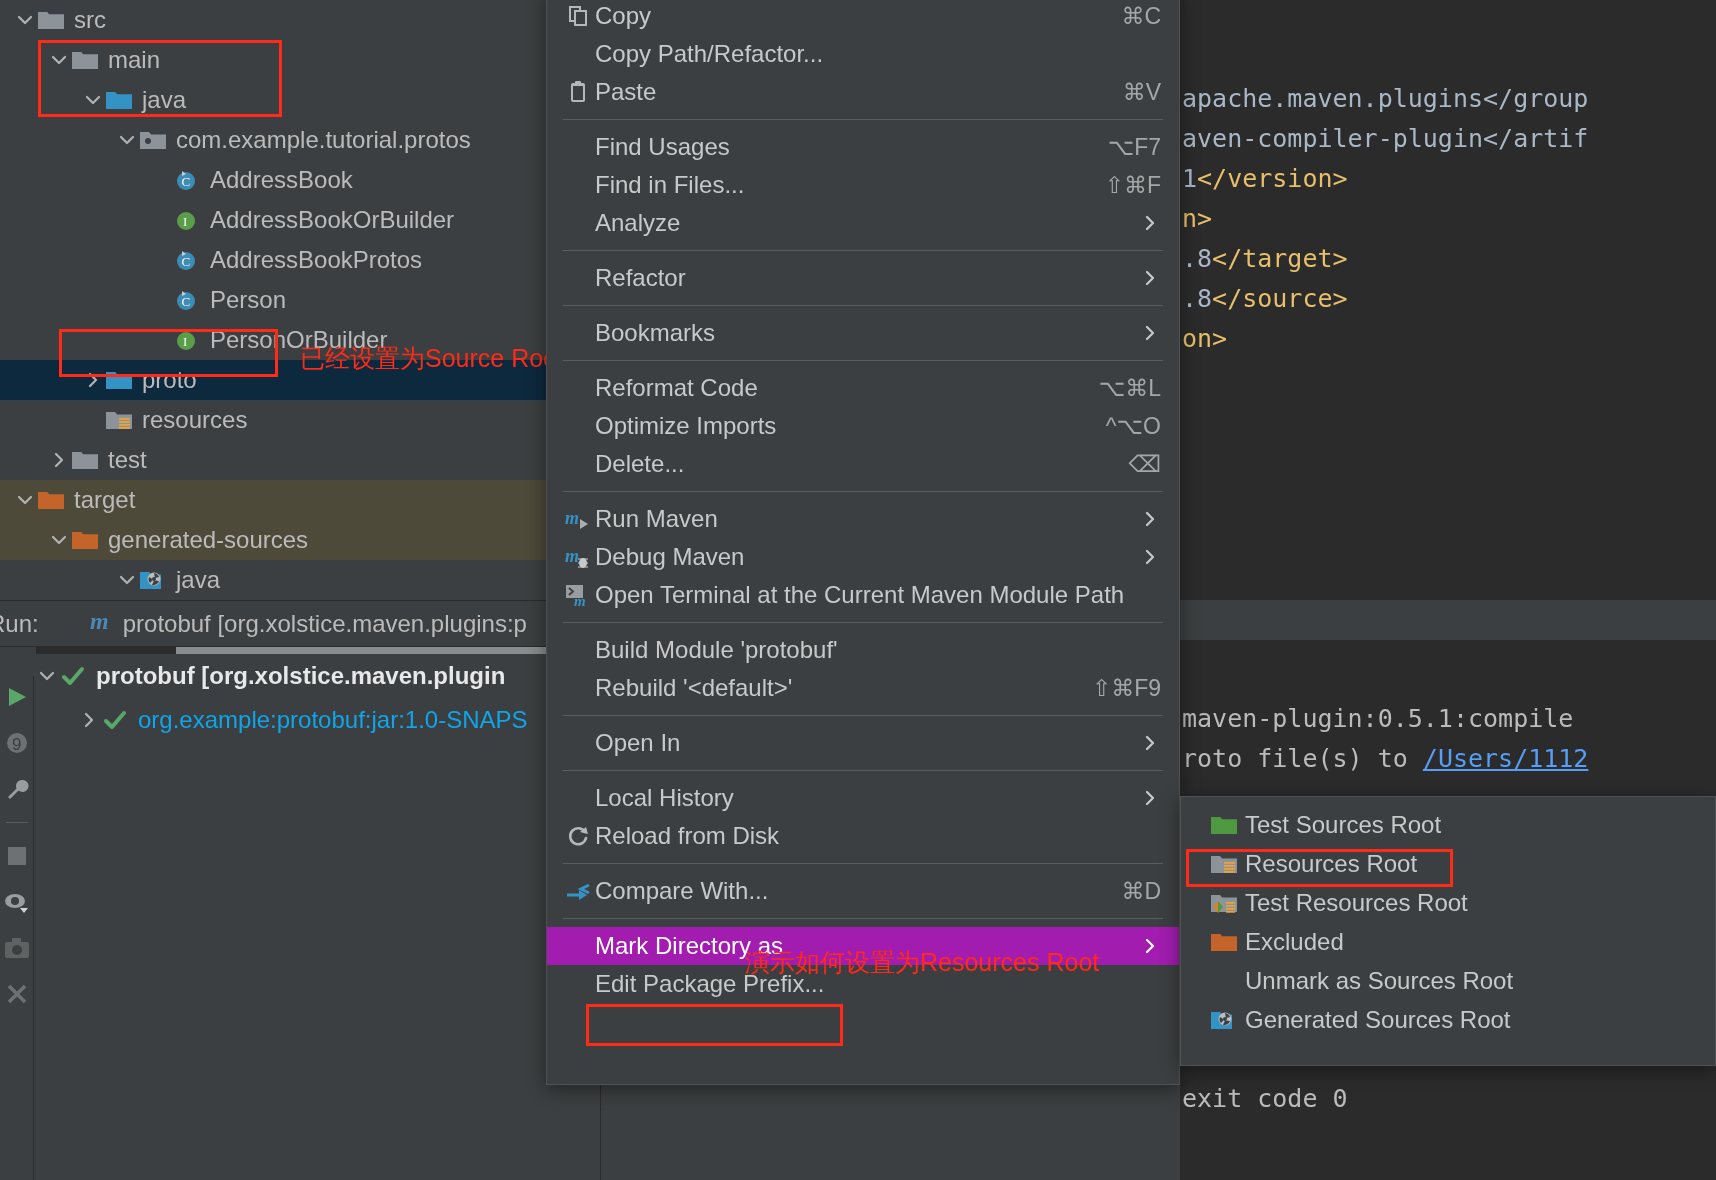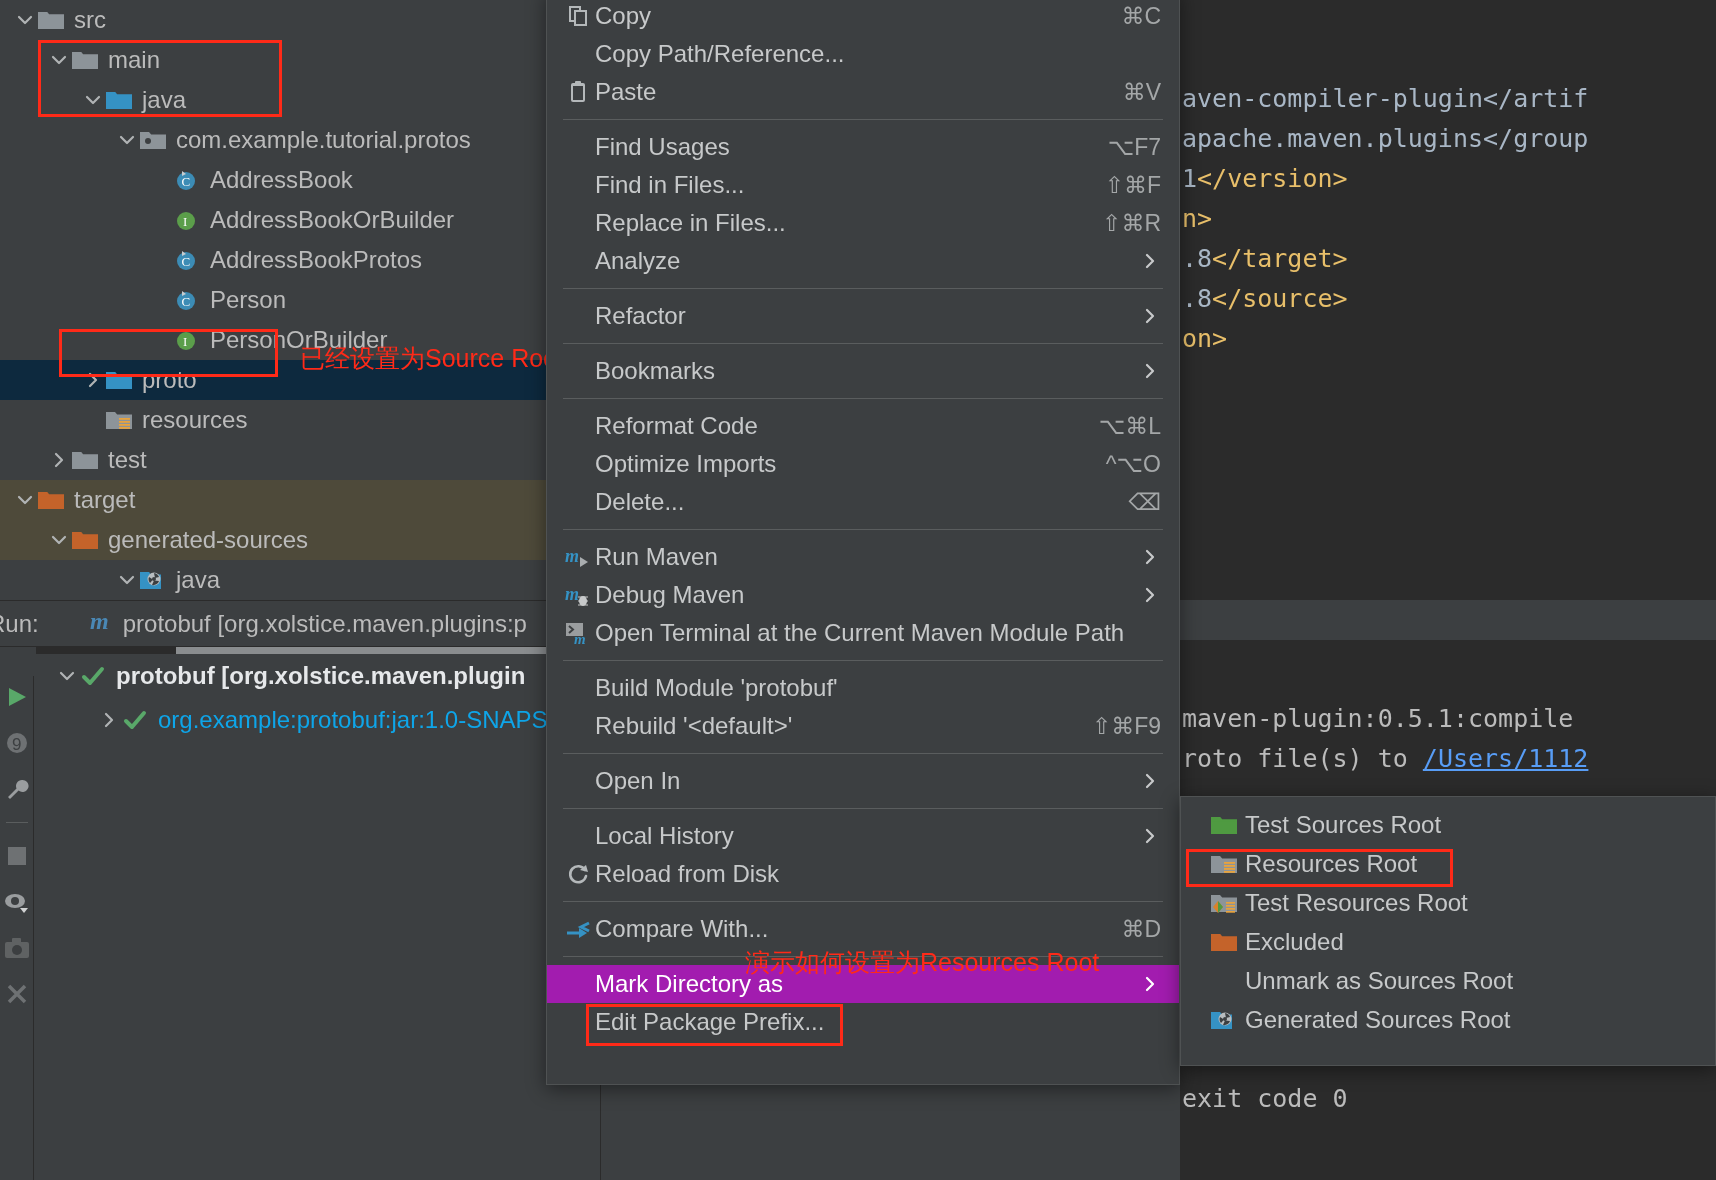--- a/index.html
+++ b/index.html
@@ -50,21 +50,21 @@
     position:absolute; left:0; top:0; width:600px; height:46px;
     display:flex; align-items:center; font-size:24px; color:#bbbbbb;
     border-bottom:1px solid #2b2b2b;
   }
   .runheader .rhlabel{ margin-left:-12px; }
   .runheader .rhtab{ display:flex; align-items:center; gap:10px; margin-left:48px; }
   .runscroll{
     position:absolute; left:36px; top:46px; width:564px; height:7px; background:#2b2b2b;
   }
   .runscroll i{ display:block; width:420px; height:7px; background:#8a8d8f; margin-left:140px; }
-  .runtree{ position:absolute; left:42px; top:53px; width:564px; }
+  .runtree{ position:absolute; left:22px; top:53px; width:564px; }
   .runrow{ height:44px; display:flex; align-items:center; font-size:24px; color:#0ea5e9; white-space:nowrap; }
   .runrow.bold{ font-weight:bold; color:#e6e8ea; }
   .runrow .ind{ flex:0 0 auto; }
 
   
   .ctxmenu{
     position:absolute; left:546px; top:-10px; width:634px; height:1095px;
     background:#3c3f41; border:1px solid #4f5253;
     box-shadow:0 4px 18px rgba(0,0,0,.45);
     padding:6px 0;
@@ -440,22 +440,22 @@
       <svg width="22" height="22" viewBox="0 0 22 22">
         <path d="M3 3 L19 19 M19 3 L3 19" stroke="#6e7173" stroke-width="3.5" fill="none"></path>
       </svg>
     </div>
   </div>
 
   <div class="divider-v"></div>
 
   <div class="editor">
     <div id="editor-lines" style="padding-top:78px;">
+        <div class="codeline"><span class="c-plain">apache.maven.plugins&lt;/group</span></div>
         <div class="codeline"><span class="c-plain">aven-compiler-plugin&lt;/artif</span></div>
-        <div class="codeline"><span class="c-plain">apache.maven.plugins&lt;/group</span></div>
         <div class="codeline"><span class="c-plain">1</span><span class="c-tag">&lt;/version&gt;</span></div>
         <div class="codeline"><span class="c-tag">n&gt;</span></div>
         <div class="codeline"><span class="c-plain">.8</span><span class="c-tag">&lt;/target&gt;</span></div>
         <div class="codeline"><span class="c-plain">.8</span><span class="c-tag">&lt;/source&gt;</span></div>
         <div class="codeline"><span class="c-tag">on&gt;</span></div>
       </div>
   </div>
   <div class="editorgap2"></div>
 
   <div class="console">
@@ -475,21 +475,21 @@
               <rect x="5" y="4" width="8" height="12" fill="#3c3f41"></rect>
               <rect x="8" y="6" width="13" height="16" fill="#b4b8ba"></rect>
               <rect x="10" y="8" width="9" height="12" fill="#3c3f41"></rect>
             </svg>
           </span>
           <span class="mlabel">Copy</span>
           <span class="mkey">⌘C</span>
         </div>
         <div class="mi">
           <span class="micon"></span>
-          <span class="mlabel">Copy Path/Reference...</span>
+          <span class="mlabel">Copy Path/Refactor...</span>
         </div>
         <div class="mi">
           <span class="micon">
             <svg width="24" height="24" viewBox="0 0 24 24">
               <rect x="5" y="3" width="14" height="19" rx="2" fill="#b4b8ba"></rect>
               <rect x="7" y="6" width="10" height="14" fill="#3c3f41"></rect>
               <rect x="9" y="1" width="6" height="4" rx="1" fill="#b4b8ba"></rect>
             </svg>
           </span>
           <span class="mlabel">Paste</span>
@@ -498,25 +498,20 @@
         <div class="msep"></div>
         <div class="mi">
           <span class="micon"></span>
           <span class="mlabel">Find Usages</span>
           <span class="mkey">⌥F7</span>
         </div>
         <div class="mi">
           <span class="micon"></span>
           <span class="mlabel">Find in Files...</span>
           <span class="mkey">⇧⌘F</span>
-        </div>
-        <div class="mi">
-          <span class="micon"></span>
-          <span class="mlabel">Replace in Files...</span>
-          <span class="mkey">⇧⌘R</span>
         </div>
         <div class="mi">
           <span class="micon"></span>
           <span class="mlabel">Analyze</span>
           <span class="marrow">
             <svg width="18" height="18" viewBox="0 0 18 18">
               <path d="M6 3 L12 9 L6 15" stroke="currentColor" stroke-width="2.2" fill="none" stroke-linecap="round" stroke-linejoin="round"></path>
             </svg>
           </span>
         </div>

